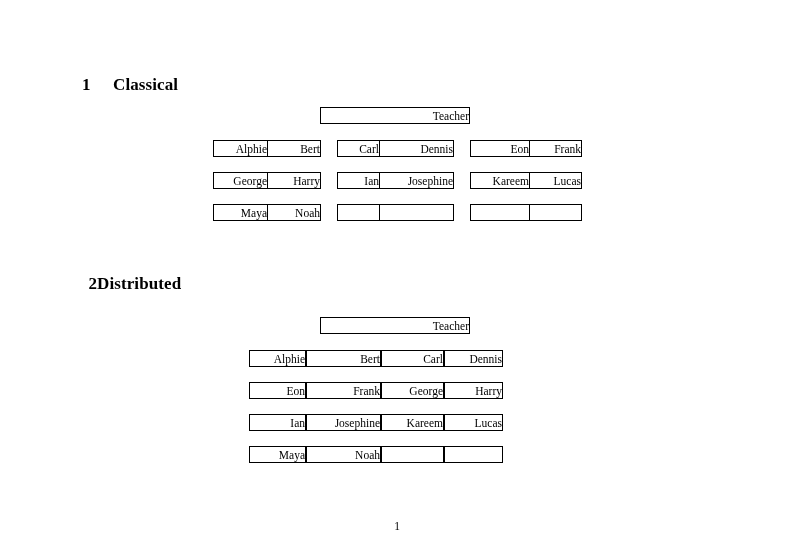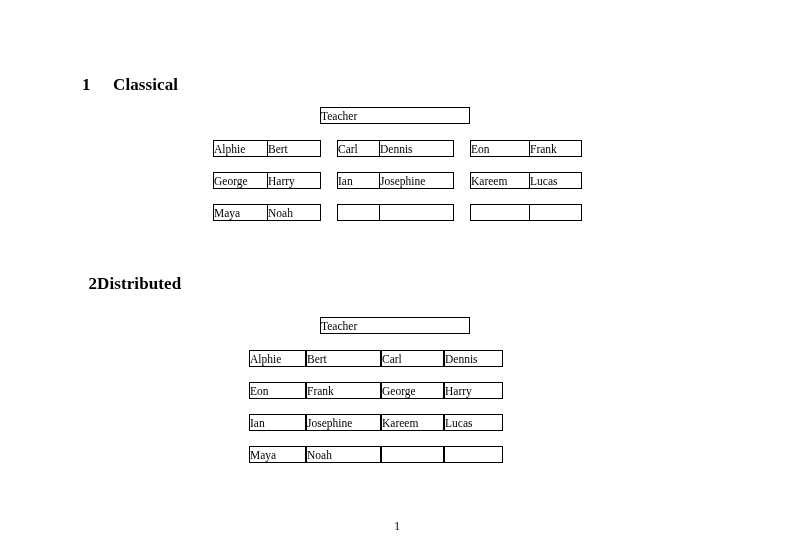--- a/index.html
+++ b/index.html
@@ -34,21 +34,21 @@
     width: 31px;
   }
   #heading-classical { left: 66px; top: 75px; margin-left: 16px; }
   #heading-distributed { left: 66px; top: 274px; text-align: right; }
 
   
   .cell {
     border: 1px solid #000000;
     height: 17px;
     line-height: 17px;
-    text-align: left;
+    text-align: right;
     font-size: 11.5px;
     box-sizing: border-box;
     background: #ffffff;
     white-space: nowrap;
     overflow: hidden;
   }
 
   
   .teacher-box {
     position: absolute;

